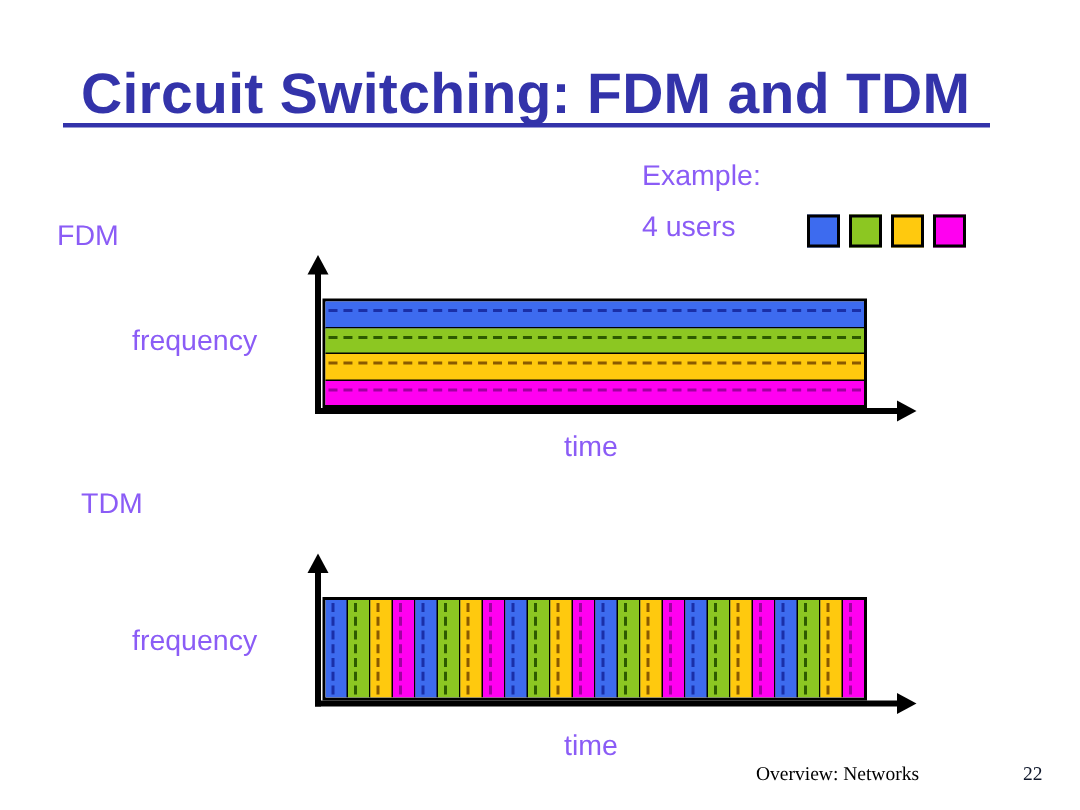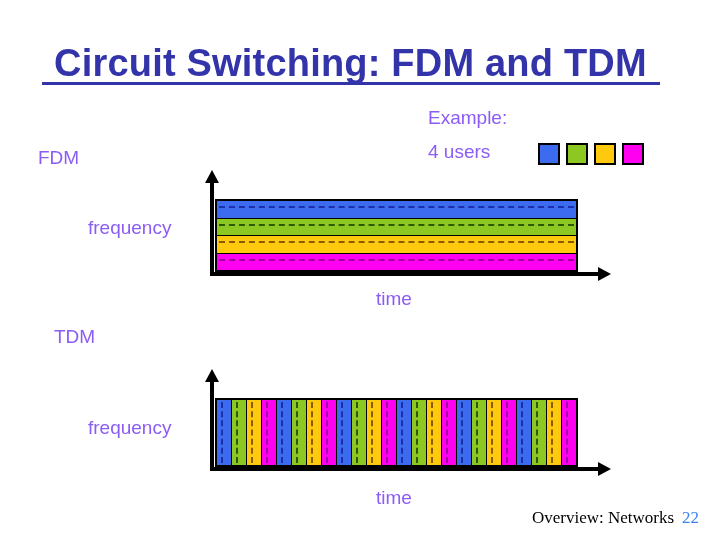--- a/index.html
+++ b/index.html
@@ -153,34 +153,34 @@
     position: absolute;
     top: 2px; bottom: 2px;
     left: 4px;
     width: 0;
     border-left: 2px dashed #000000;
   }
 
   
   .footer-text {
     position: absolute;
-    left: 532px;
+    left: 504px;
     top: 508px;
     font-family: "Liberation Serif", serif;
-    font-size: 17px;
+    font-size: 13px;
     color: #000000;
     white-space: nowrap;
   }
   .footer-page {
     position: absolute;
     left: 682px;
     top: 508px;
     font-family: "Liberation Serif", serif;
-    font-size: 17px;
-    color: #3b82f6;
+    font-size: 13px;
+    color: #0f172a;
     text-align: center;
   }
 </style>
 </head>
 <body>
 
 <div class="slide">
 
   <div class="title">Circuit Switching: FDM and TDM</div>
   <div class="title-underline"></div>

